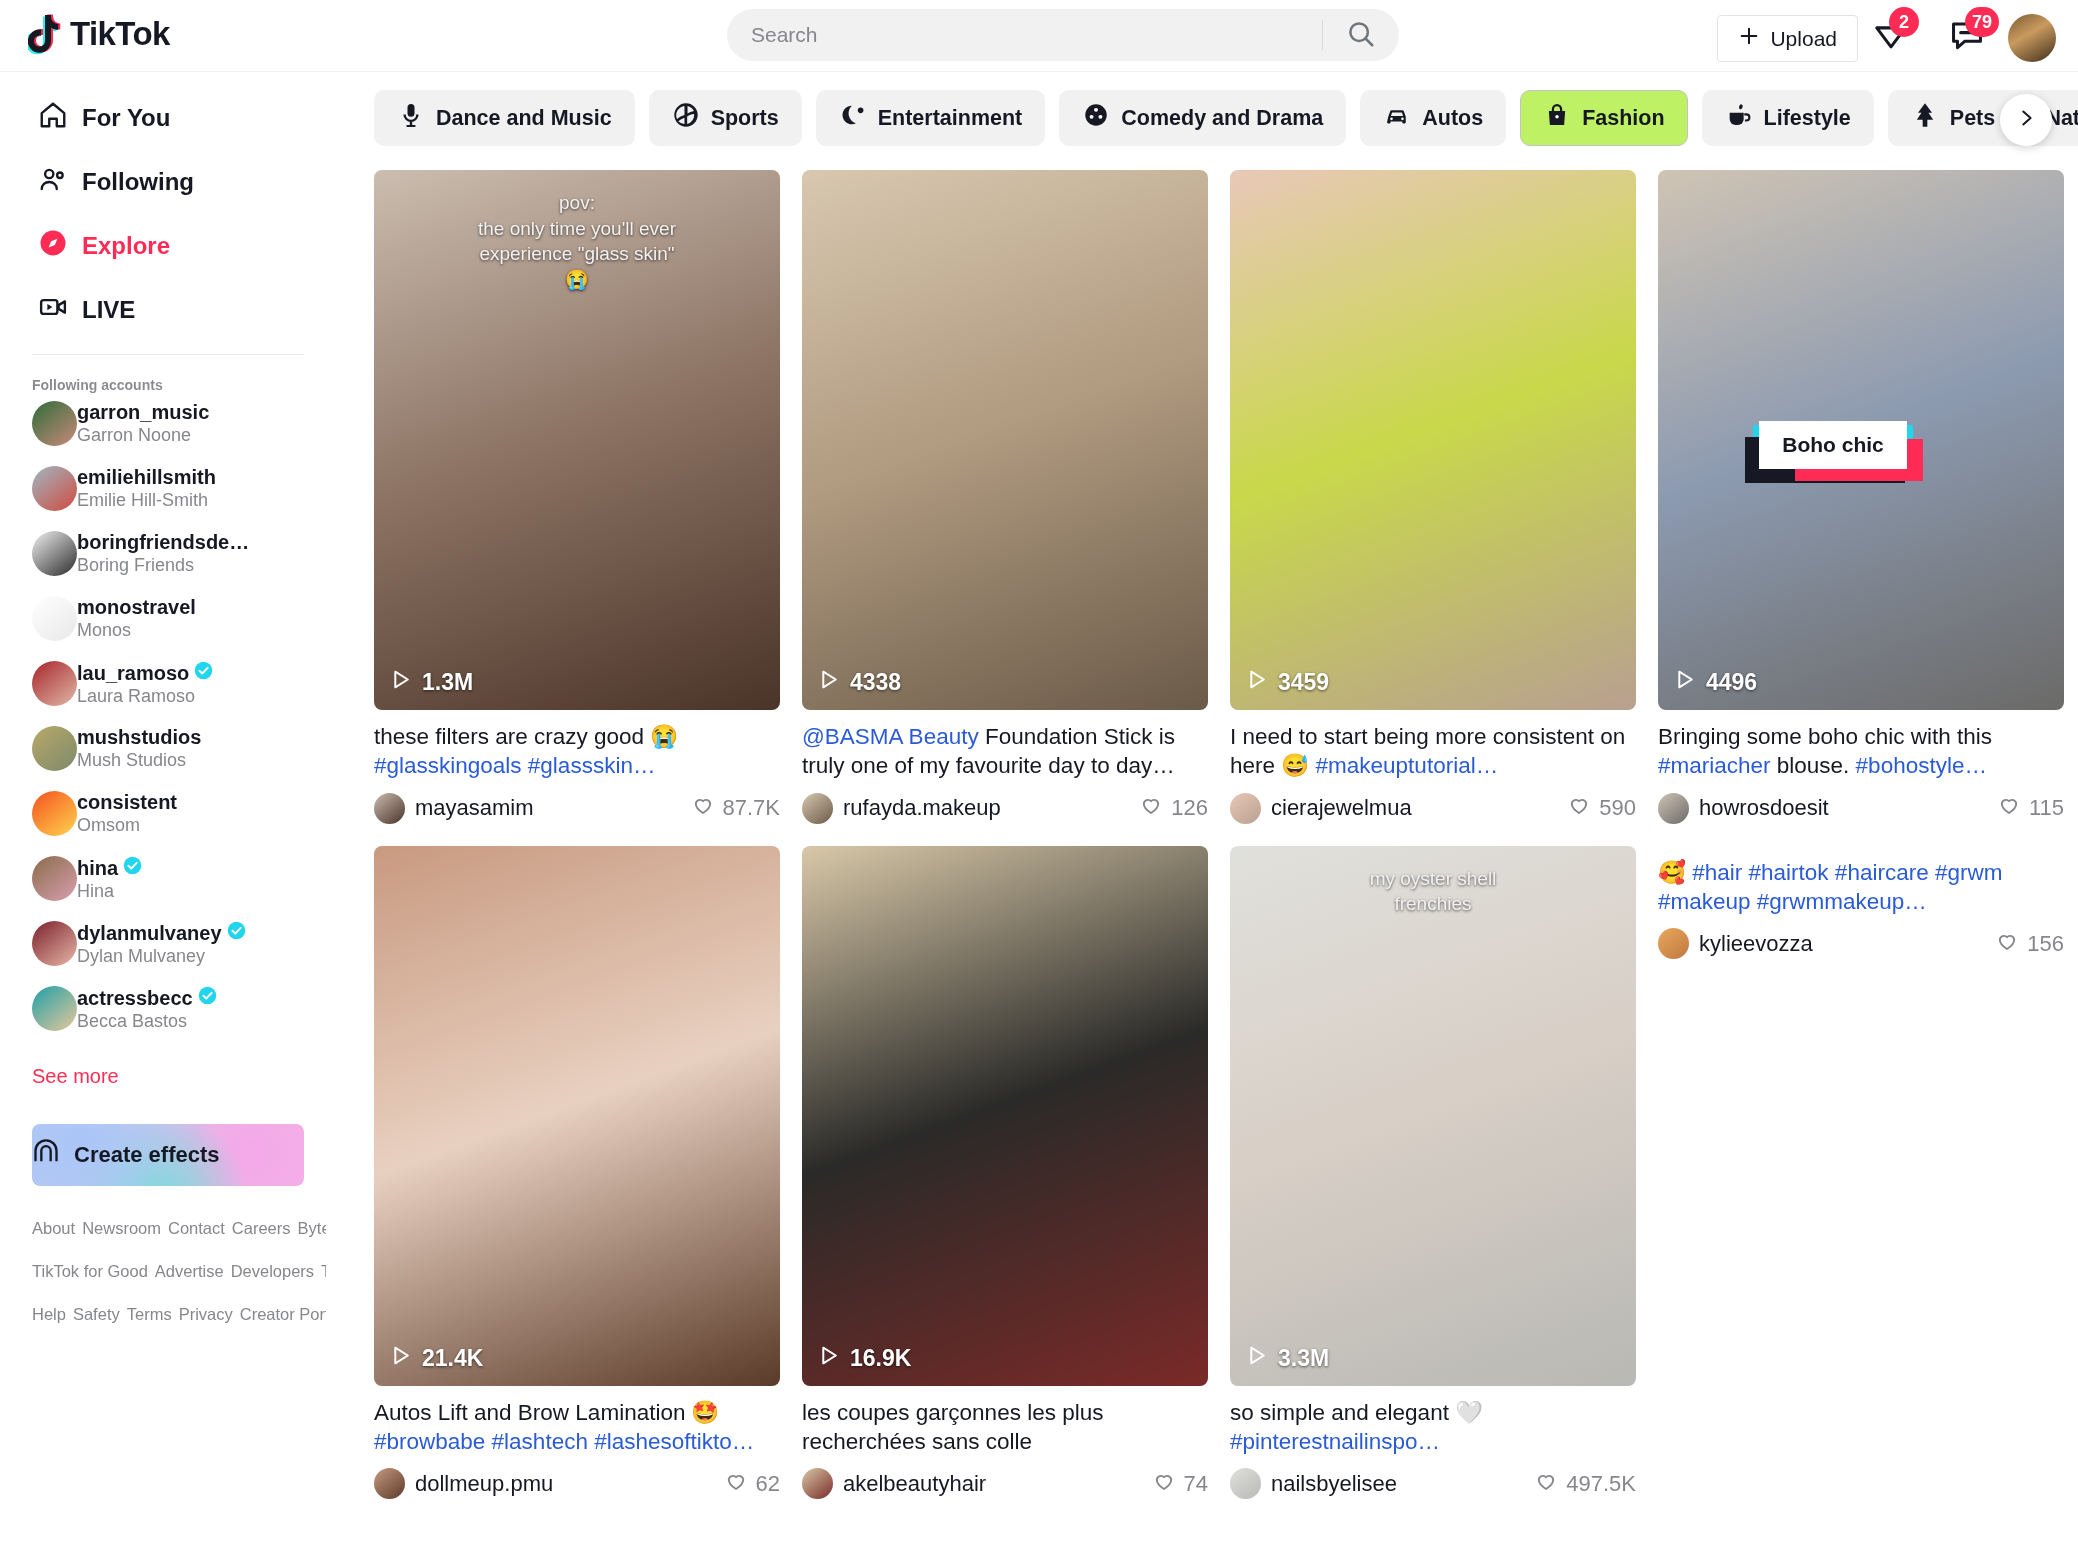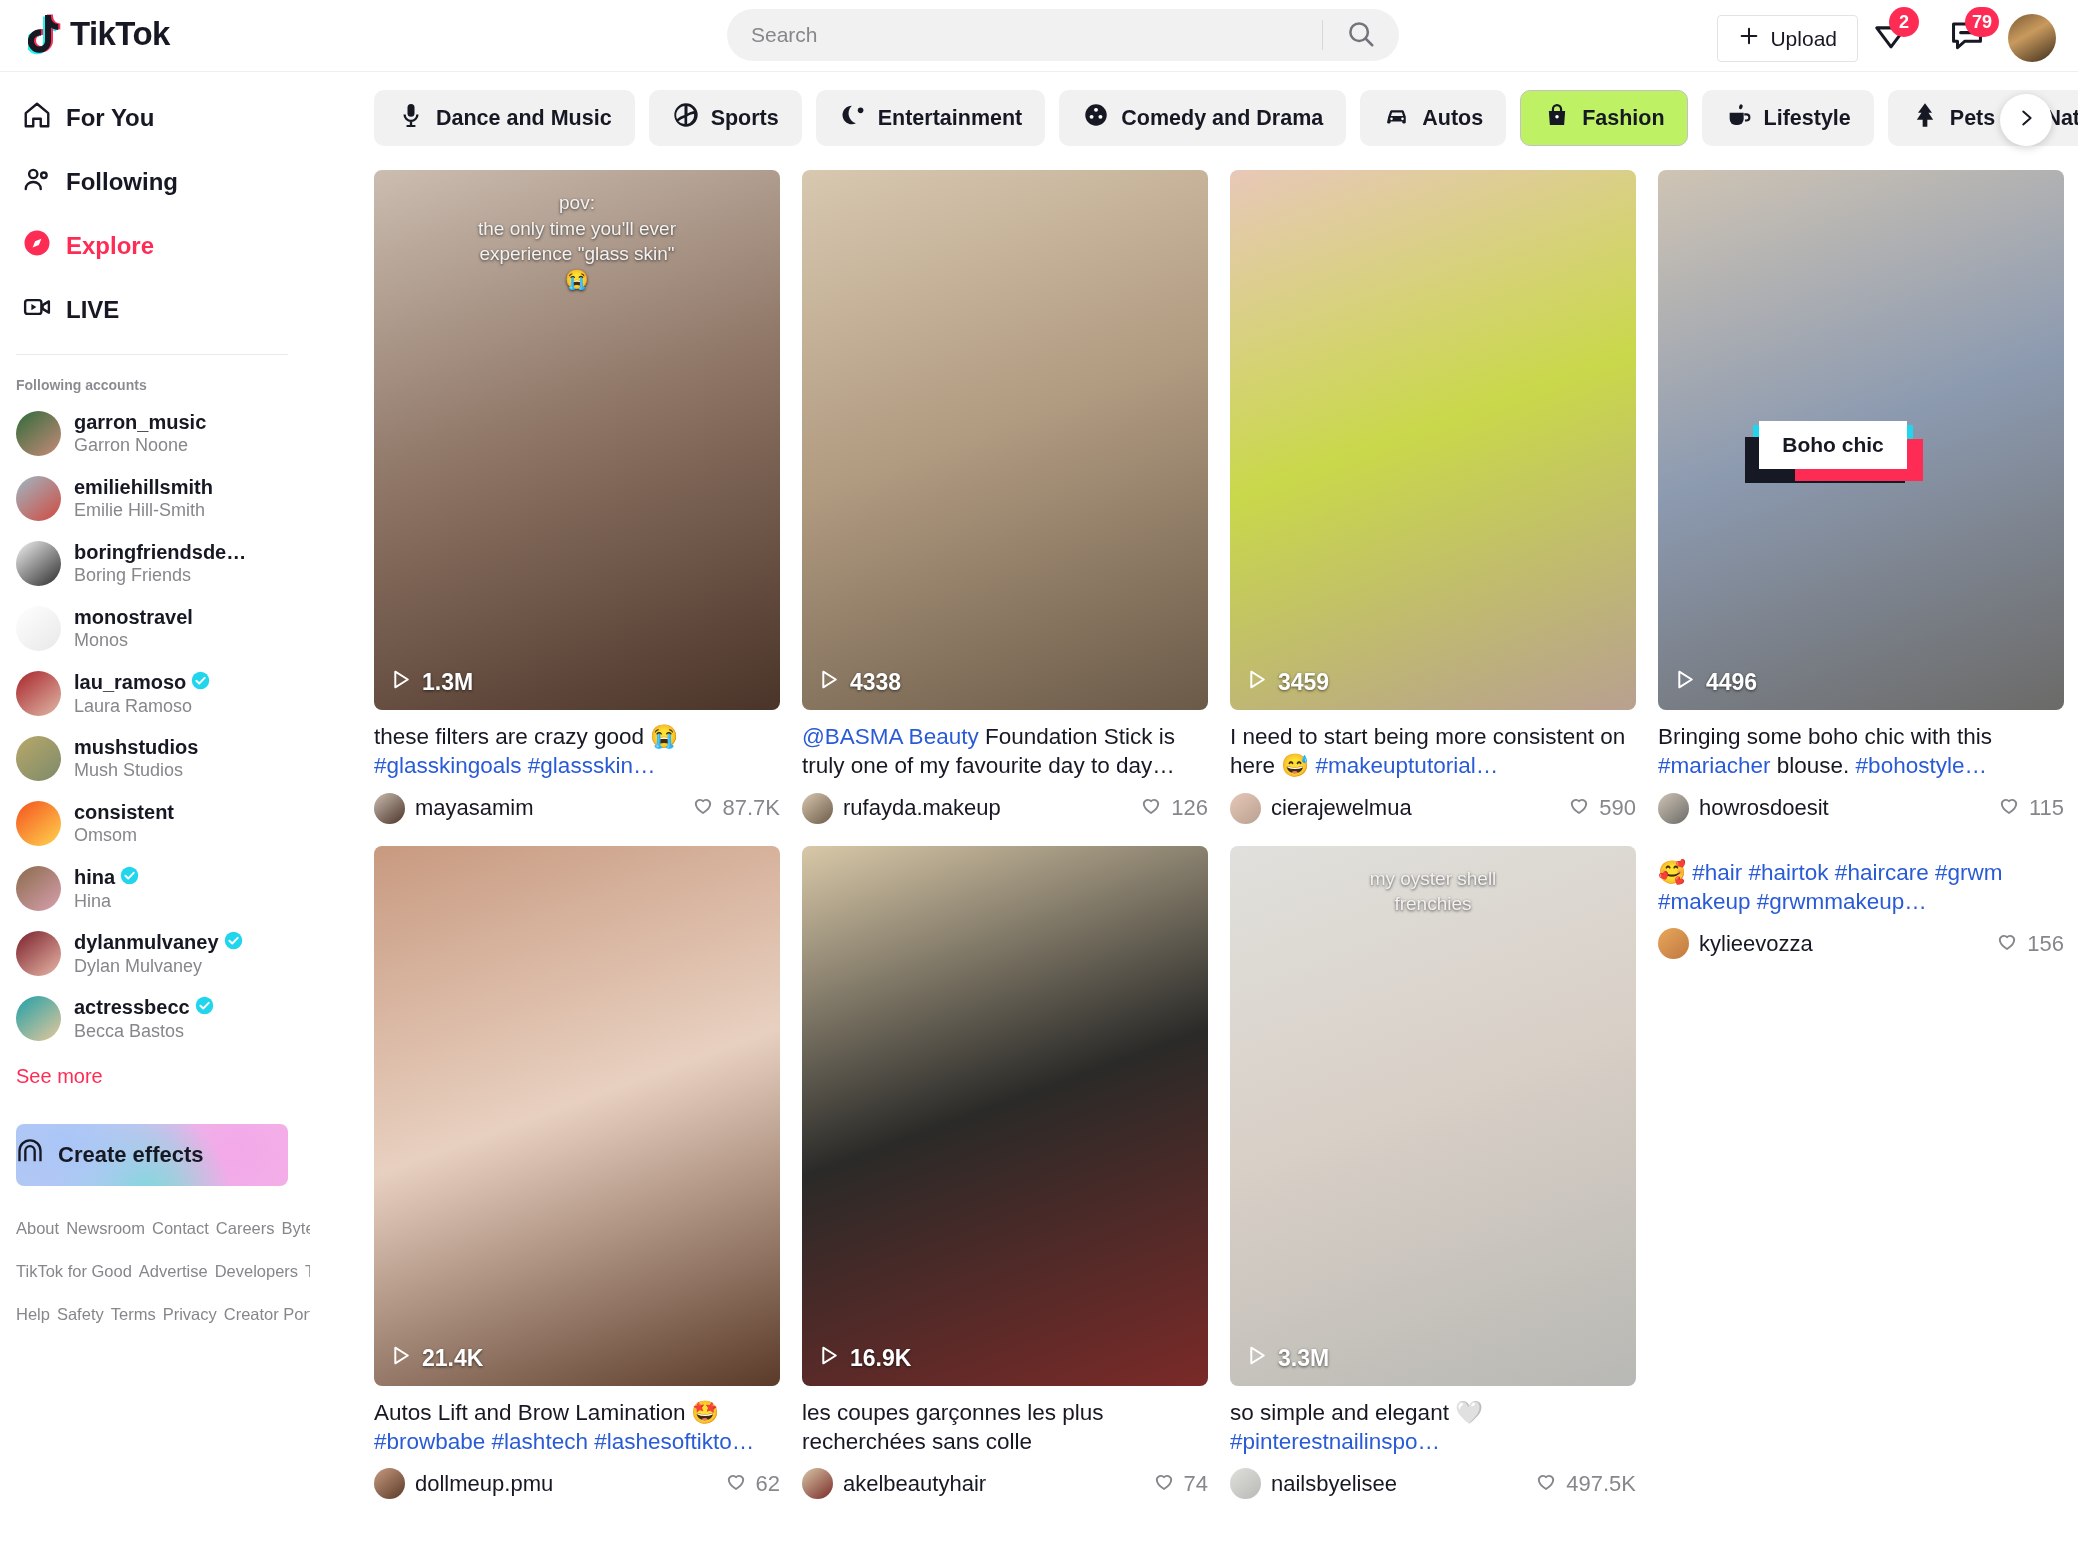--- a/index.html
+++ b/index.html
@@ -45,32 +45,32 @@
     background: #fe2c55; color: #fff; border-radius: 15px;
     font-size: 18px; font-weight: 700; display: flex; align-items: center; justify-content: center;
   }
   .avatar-hdr {
     position: absolute; right: 22px; top: 14px; width: 48px; height: 48px;
     border-radius: 50%; overflow: hidden; cursor: pointer;
     background: linear-gradient(150deg,#7a5a34 0%,#c99a5e 42%,#3d2d1c 100%);
   }
   
   .sidebar {
-    position: absolute; top: 72px; left: 0; width: 310px; height: 1486px;
+    position: absolute; top: 72px; left: 16px; width: 310px; height: 1486px;
     background: #fff; padding: 14px 0 0 14px; overflow: hidden;
   }
   .nav-item {
     display: flex; align-items: center; gap: 14px; height: 64px;
     padding-left: 8px; cursor: pointer; font-size: 24px; font-weight: 700;
   }
   .nav-item.active { color: #fe2c55; }
   .divider { width: 272px; height: 1px; background: #eaeaeb; margin: 12px 0 0 2px; }
   .section-title { font-size: 14px; color: #161823; opacity: .5; font-weight: 600; margin: 22px 0 8px 2px; }
   .acct {
-    display: flex; align-items: center; gap: 13px; height: 65px; cursor: pointer; padding-left: 2px;
+    display: flex; align-items: flex-start; height: 65px; cursor: pointer; padding-left: 2px;
   }
   .acct-av { width: 45px; height: 45px; border-radius: 50%; flex: 0 0 45px; overflow: hidden; }
   .acct-txt { display: flex; flex-direction: column; justify-content: center; overflow: hidden; }
   .acct-handle {
     font-size: 20px; font-weight: 700; color: #161823; white-space: nowrap;
     display: flex; align-items: center; gap: 5px;
   }
   .acct-name { font-size: 18px; color: #86878b; white-space: nowrap; margin-top: 1px; }
   .verified { width: 19px; height: 19px; flex: 0 0 19px; }
   .see-more { color: #fe2c55; font-size: 20px; margin: 14px 0 0 2px; cursor: pointer; }

